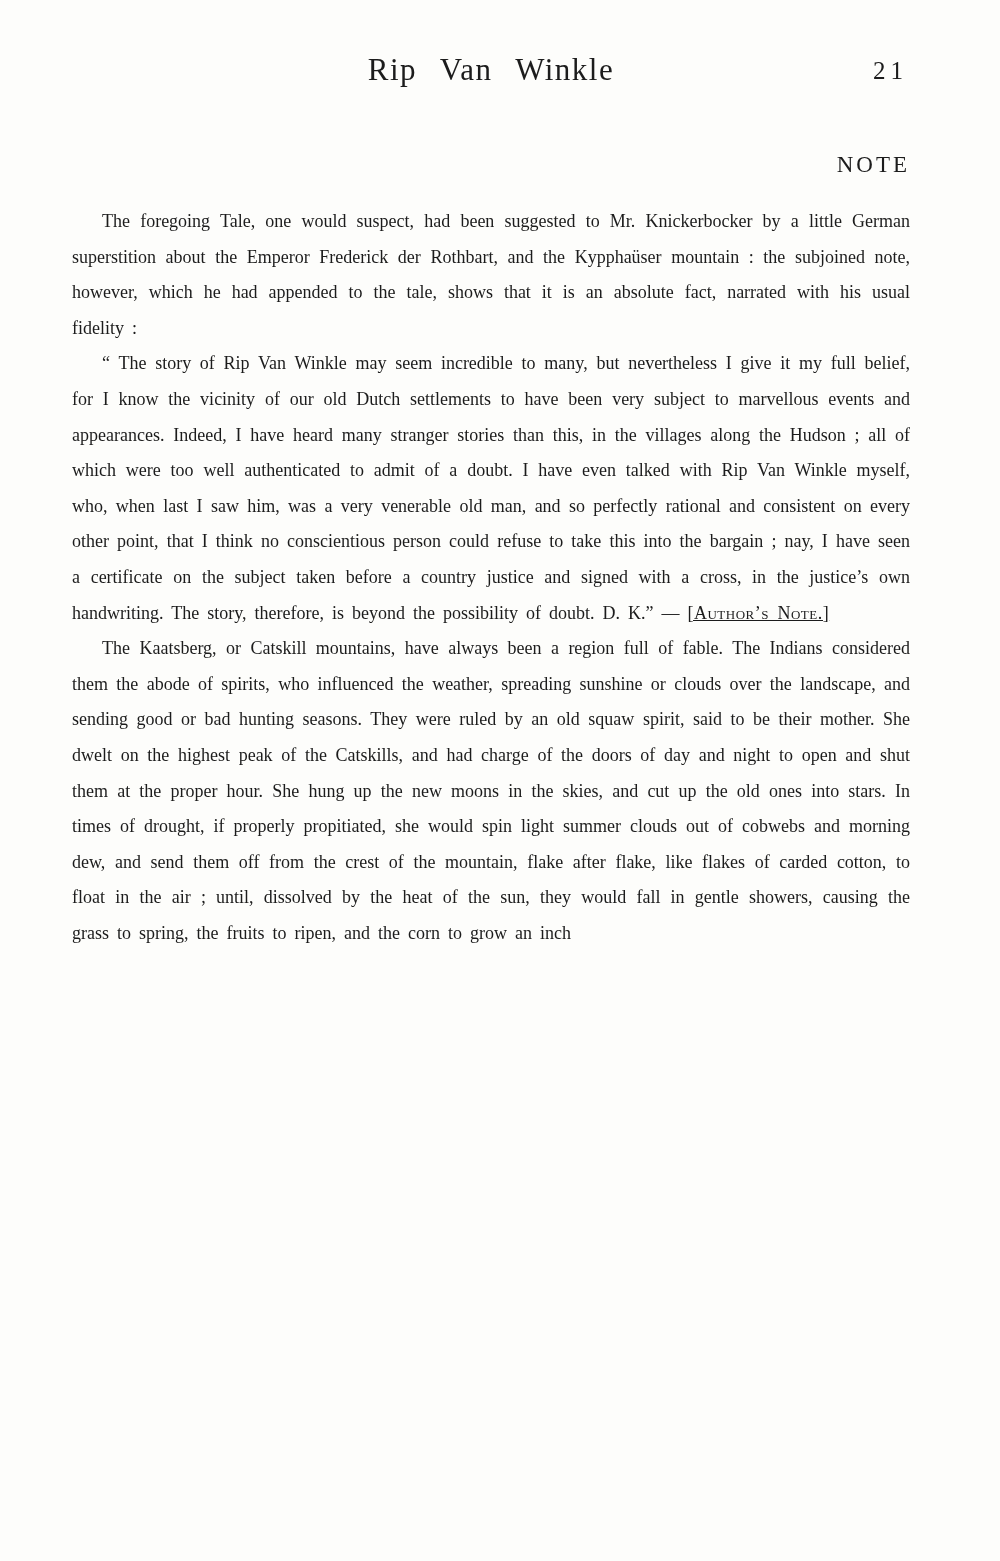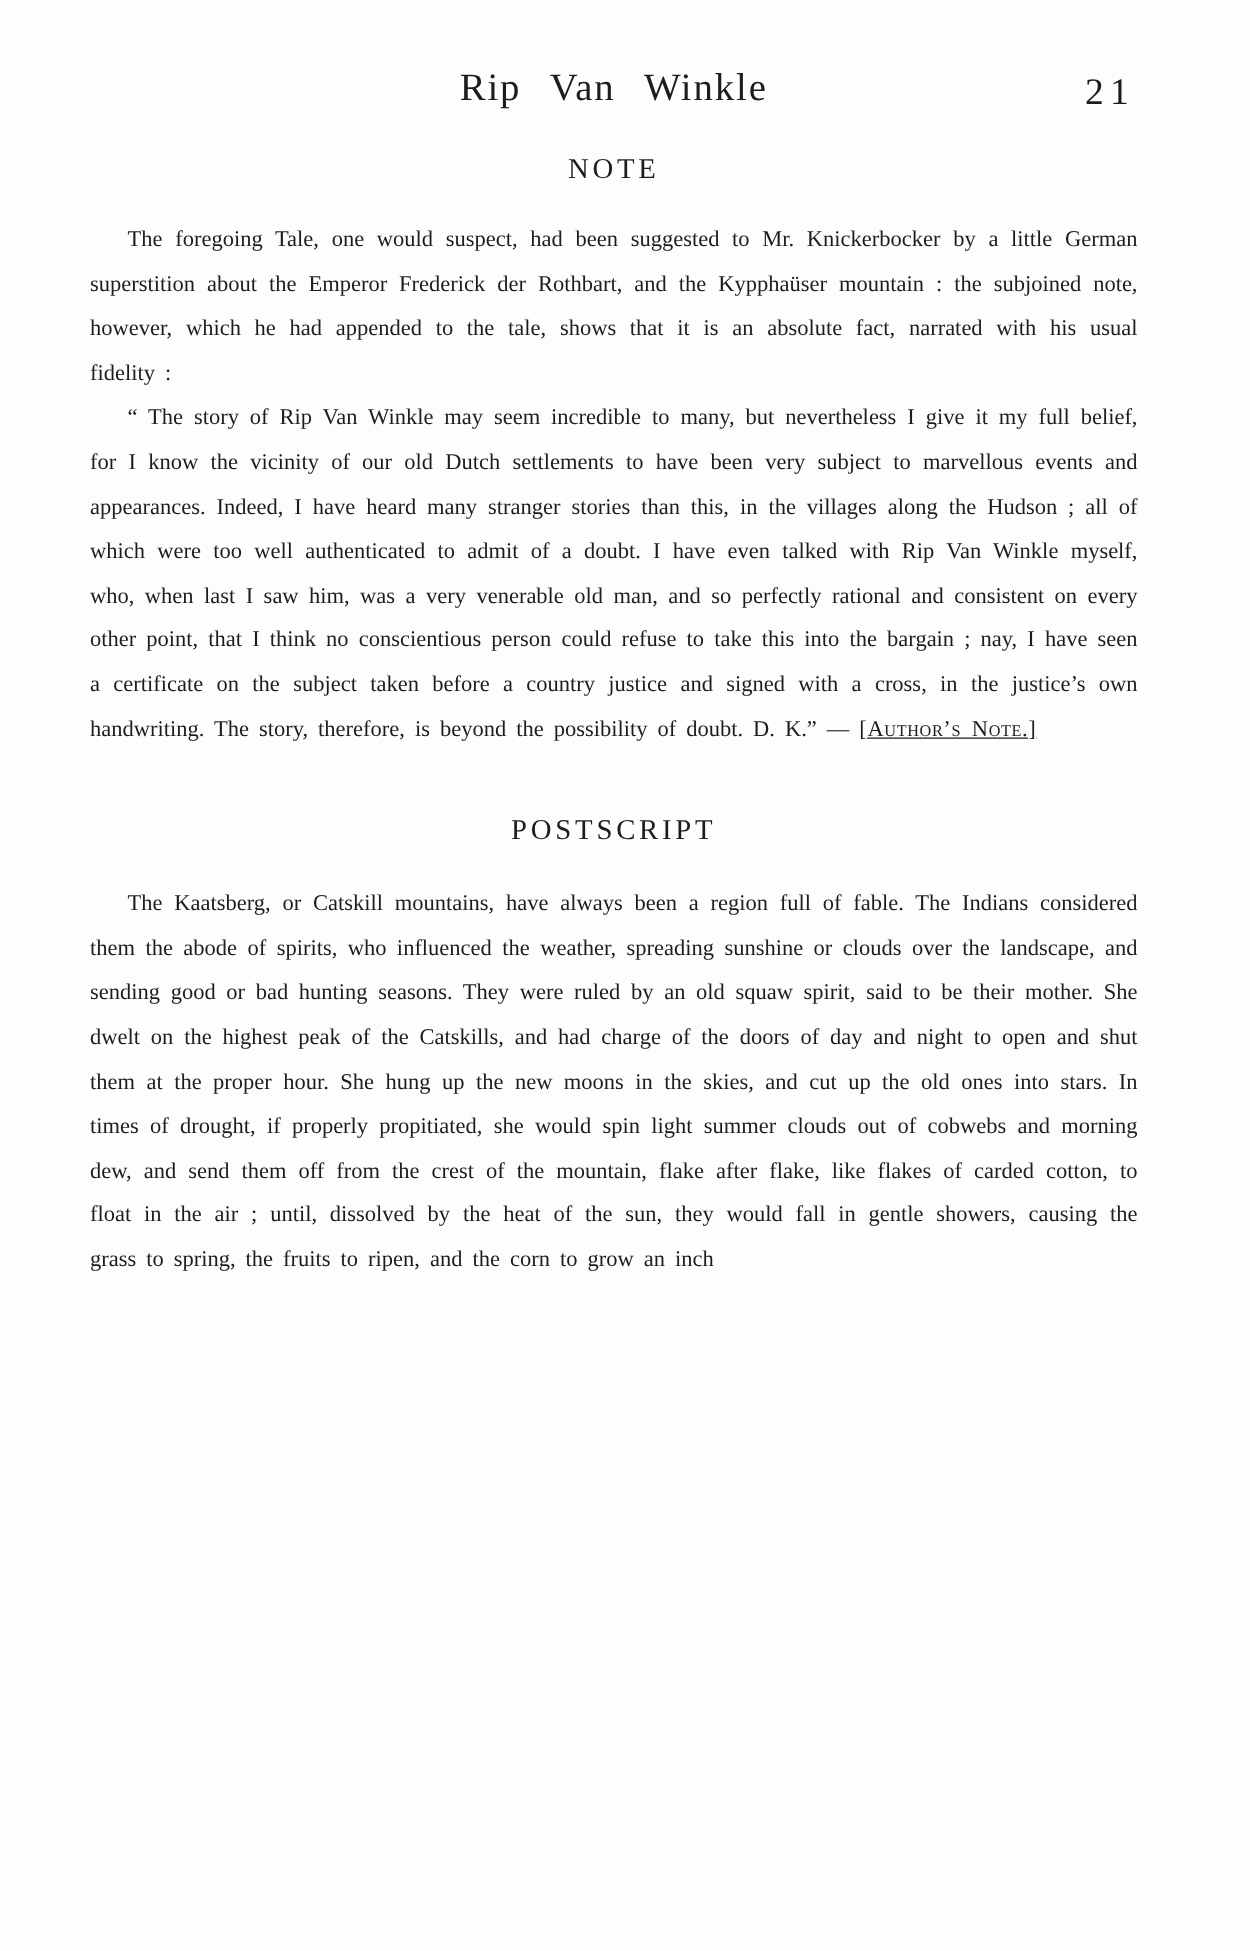--- a/index.html
+++ b/index.html
@@ -25,30 +25,30 @@
   .running-title {
     font-size: 31px;
     letter-spacing: 1.5px;
     word-spacing: 14px;
     white-space: nowrap;
   }
   .page-number {
     position: absolute;
     right: 2px;
     top: 5px;
-    font-size: 30px;
+    font-size: 25px;
     letter-spacing: 5px;
   }
   .section-heading {
     text-align: center;
     font-size: 23px;
     font-weight: 400;
     letter-spacing: 3px;
   }
-  .heading-note { margin-top: 30px; margin-bottom: 26px; }
+  .heading-note { margin-top: 60px; margin-bottom: 26px; text-align: right; }
   .heading-postscript { margin-top: 50px; margin-bottom: 28px; }
   .para {
     font-size: 18px;
     line-height: 35.6px;
     text-align: justify;
     text-indent: 30px;
     word-spacing: 3.5px;
   }
   .author-note {
     font-variant: small-caps;
@@ -68,19 +68,18 @@
 
   <section>
     <h2 class="section-heading heading-note">NOTE</h2>
 
     <p class="para">The foregoing Tale, one would suspect, had been suggested to Mr. Knickerbocker by a little German superstition about the Emperor Frederick der Rothbart, and the Kypphaüser mountain : the subjoined note, however, which he had appended to the tale, shows that it is an absolute fact, narrated with his usual fidelity :</p>
 
     <p class="para"><span>“ The story of Rip Van Winkle may seem incredible to many, but nevertheless I give it my full belief, for I know the vicinity of our old Dutch settlements to have been very subject to marvellous events and appearances.  Indeed, I have heard many stranger stories than this, in the villages along the Hudson ; all of which were too well authenticated to admit of a doubt.  I have even talked with Rip Van Winkle myself, who, when last I saw him, was a very venerable old man, and so perfectly rational and consistent on every other point, that I think no conscientious person could refuse to take this into the bargain ; nay, I have seen a certificate on the subject taken before a country justice and signed with a cross, in the justice’s own handwriting.  The story, therefore, is beyond the possibility of doubt.  D. K.” — </span><span class="author-note">[Author’s Note.]</span></p>
   </section>
 
   <section>
-    <h2 class="section-heading heading-postscript">POSTSCRIPT</h2>
 
 
     <p class="para">The Kaatsberg, or Catskill mountains, have always been a region full of fable.  The Indians considered them the abode of spirits, who influenced the weather, spreading sunshine or clouds over the landscape, and sending good or bad hunting seasons.  They were ruled by an old squaw spirit, said to be their mother.  She dwelt on the highest peak of the Catskills, and had charge of the doors of day and night to open and shut them at the proper hour.  She hung up the new moons in the skies, and cut up the old ones into stars.  In times of drought, if properly propitiated, she would spin light summer clouds out of cobwebs and morning dew, and send them off from the crest of the mountain, flake after flake, like flakes of carded cotton, to float in the air ; until, dissolved by the heat of the sun, they would fall in gentle showers, causing the grass to spring, the fruits to ripen, and the corn to grow an inch</p>
   </section>
 
 </div>
 
 </body></html>

